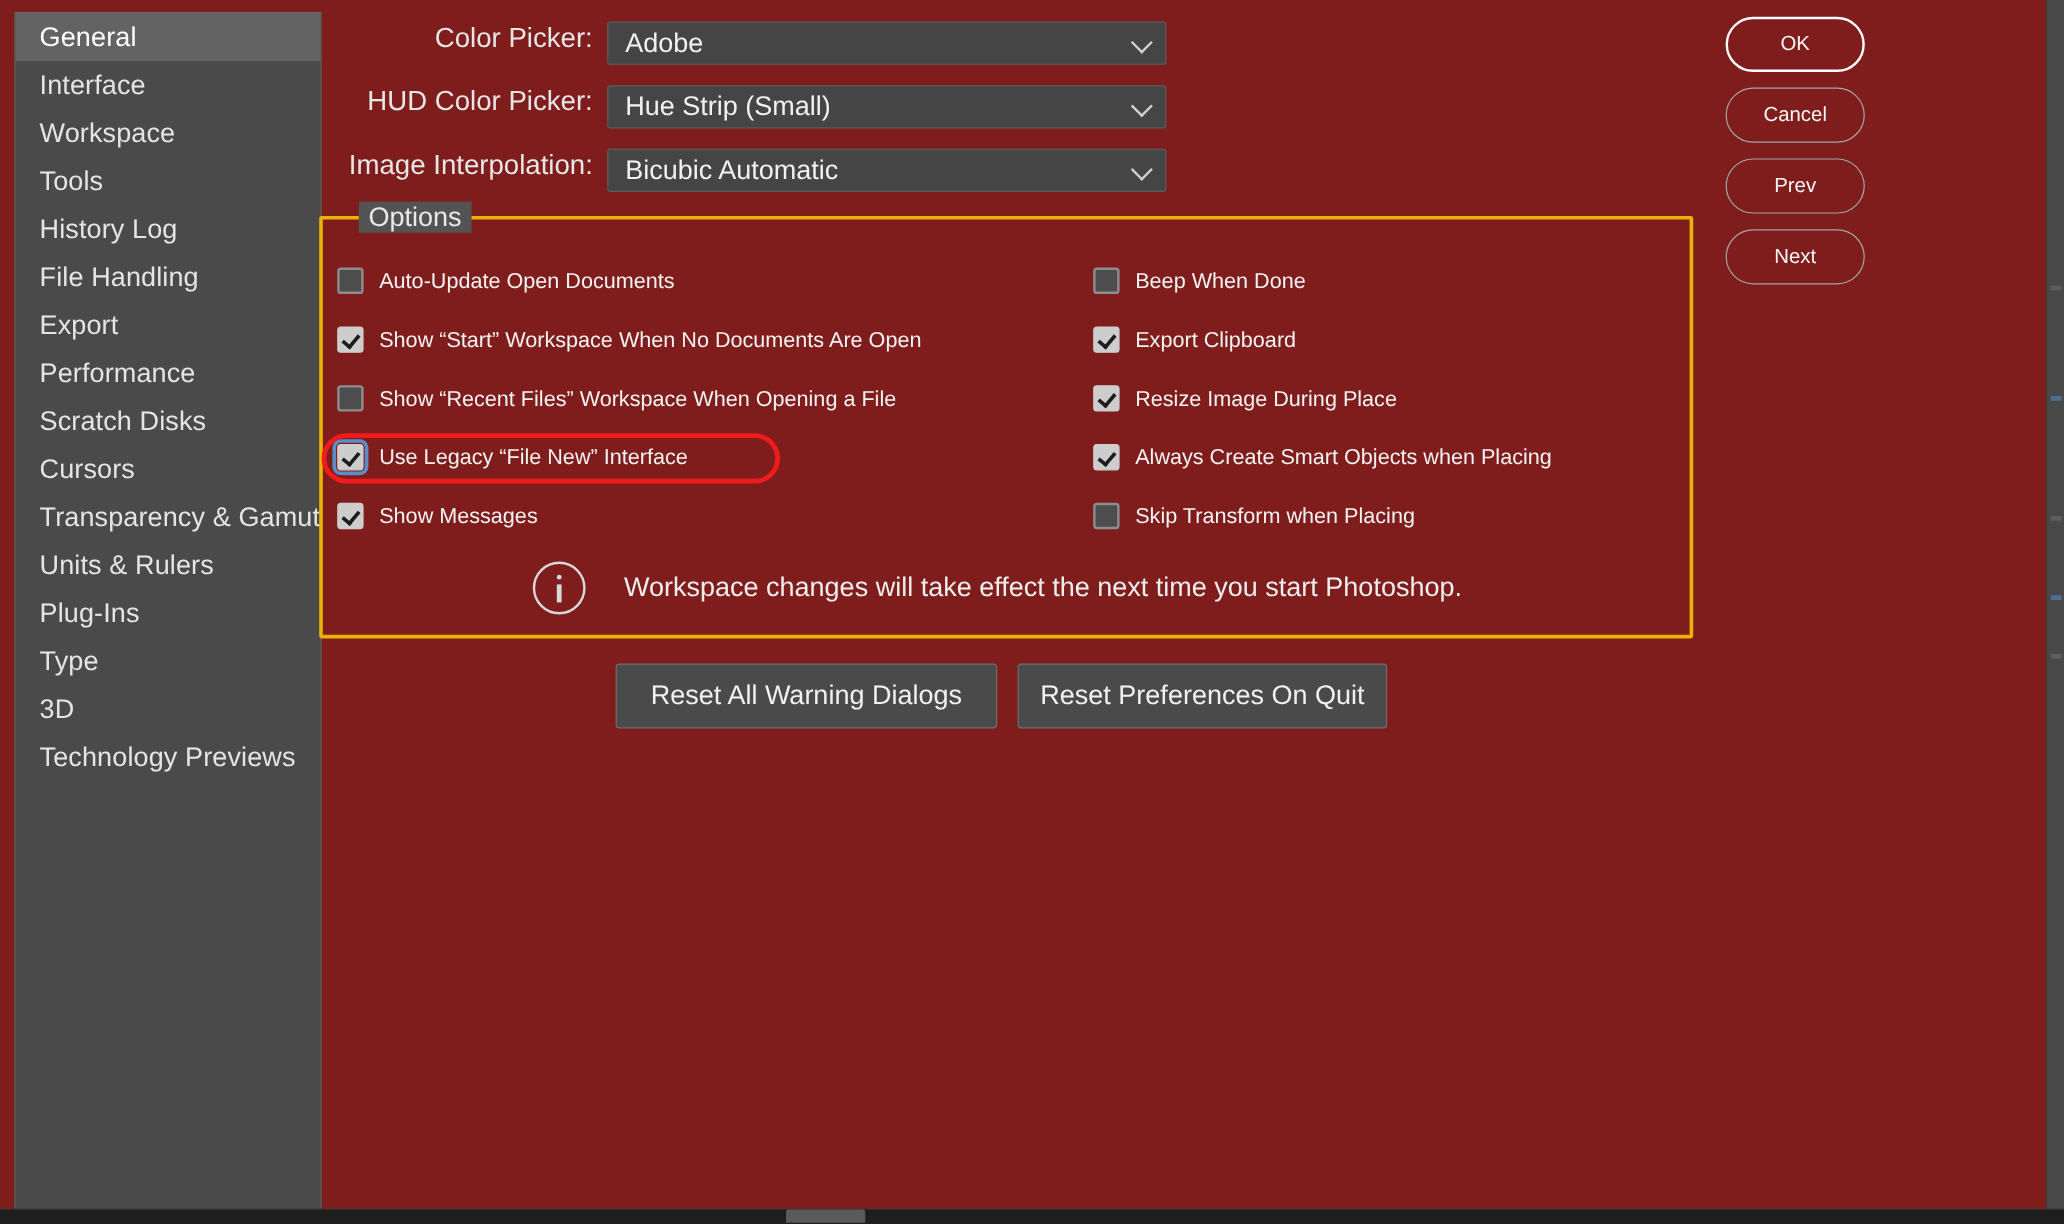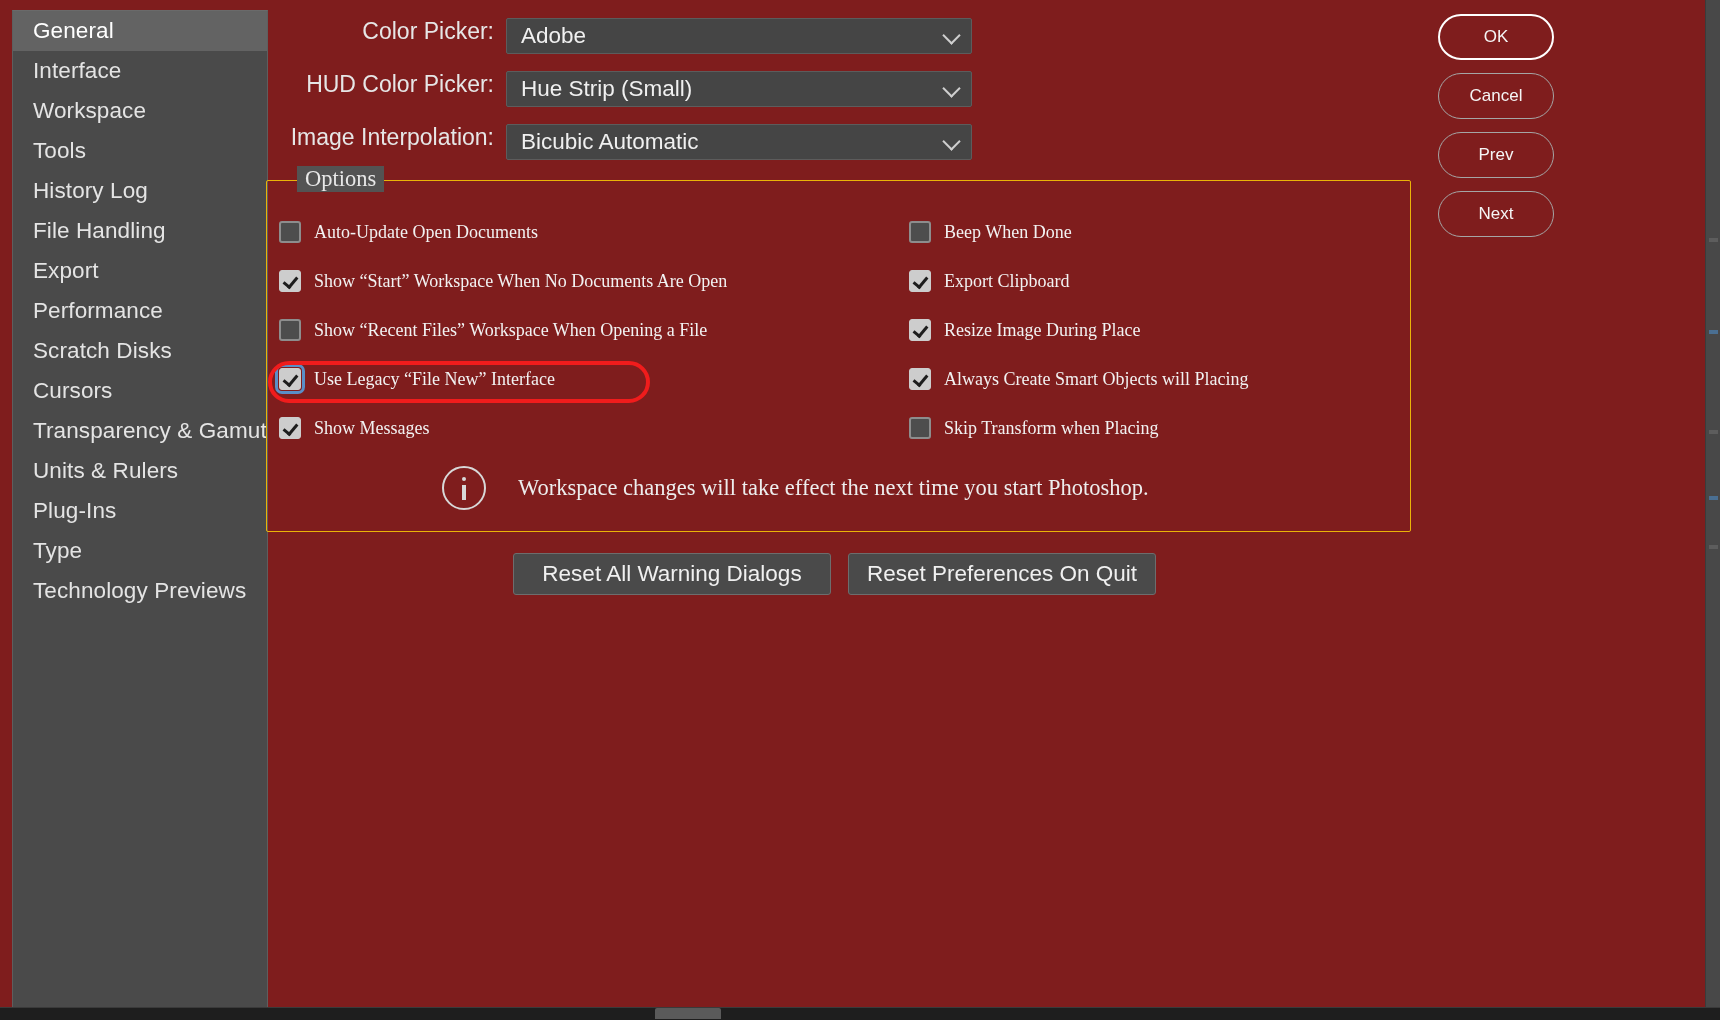--- a/index.html
+++ b/index.html
@@ -105,24 +105,23 @@
     transform: rotate(45deg);
   }
 
   
   #options-group {
     position: absolute;
     left: -4px;
     top: 180px;
     width: 1145px;
     height: 352px;
-    border: 1px solid #eab308;
+    border: 3px solid #eab308;
     border-radius: 2px;
     box-sizing: border-box;
-    font-family: Liberation Serif, serif;
   }
   #options-legend {
     position: absolute;
     left: 30px;
     top: -15px;
     background: #535353;
     padding: 0 8px;
     font-size: 22.5px;
     color: #e8e8e8;
   }
@@ -211,21 +210,21 @@
   #info-text {
     margin-left: 32px;
     font-size: 22.5px;
     color: #ededed;
     white-space: nowrap;
   }
 
   
   .reset-btn {
     position: absolute;
-    height: 42px;
+    height: 54px;
     background: #4a4a4a;
     border: 1px solid #6d6d6d;
     border-radius: 3px;
     box-sizing: border-box;
     display: flex;
     align-items: center;
     justify-content: center;
     font-size: 22.5px;
     color: #f0f0f0;
     white-space: nowrap;
@@ -328,20 +327,21 @@
       <div class="side-item">History Log</div>
       <div class="side-item">File Handling</div>
       <div class="side-item">Export</div>
       <div class="side-item">Performance</div>
       <div class="side-item">Scratch Disks</div>
       <div class="side-item">Cursors</div>
       <div class="side-item">Transparency &amp; Gamut</div>
       <div class="side-item">Units &amp; Rulers</div>
       <div class="side-item">Plug-Ins</div>
       <div class="side-item">Type</div>
+      <div class="side-item">3D</div>
       <div class="side-item">Technology Previews</div>
     </div>
 
   <div id="content">
 
     <div id="field-rows">
         <div class="field-row" style="top: 18px;">
           <div class="field-label">Color Picker:</div>
           <div class="select-box">
             <div class="select-value">Adobe</div>
@@ -397,21 +397,21 @@
           <div class="cb-row" style="left: 642px; top: 89px;">
             <div class="cb on"></div>
             <div class="cb-label">Export Clipboard</div>
           </div>
           <div class="cb-row" style="left: 642px; top: 138px;">
             <div class="cb on"></div>
             <div class="cb-label">Resize Image During Place</div>
           </div>
           <div class="cb-row" style="left: 642px; top: 187px;">
             <div class="cb on"></div>
-            <div class="cb-label">Always Create Smart Objects will Placing</div>
+            <div class="cb-label">Always Create Smart Objects when Placing</div>
           </div>
           <div class="cb-row" style="left: 642px; top: 236px;">
             <div class="cb off"></div>
             <div class="cb-label">Skip Transform when Placing</div>
           </div>
         </div>
 
       <div id="info-row">
         <div class="info-icon"></div>
         <div id="info-text">Workspace changes will take effect the next time you start Photoshop.</div>

